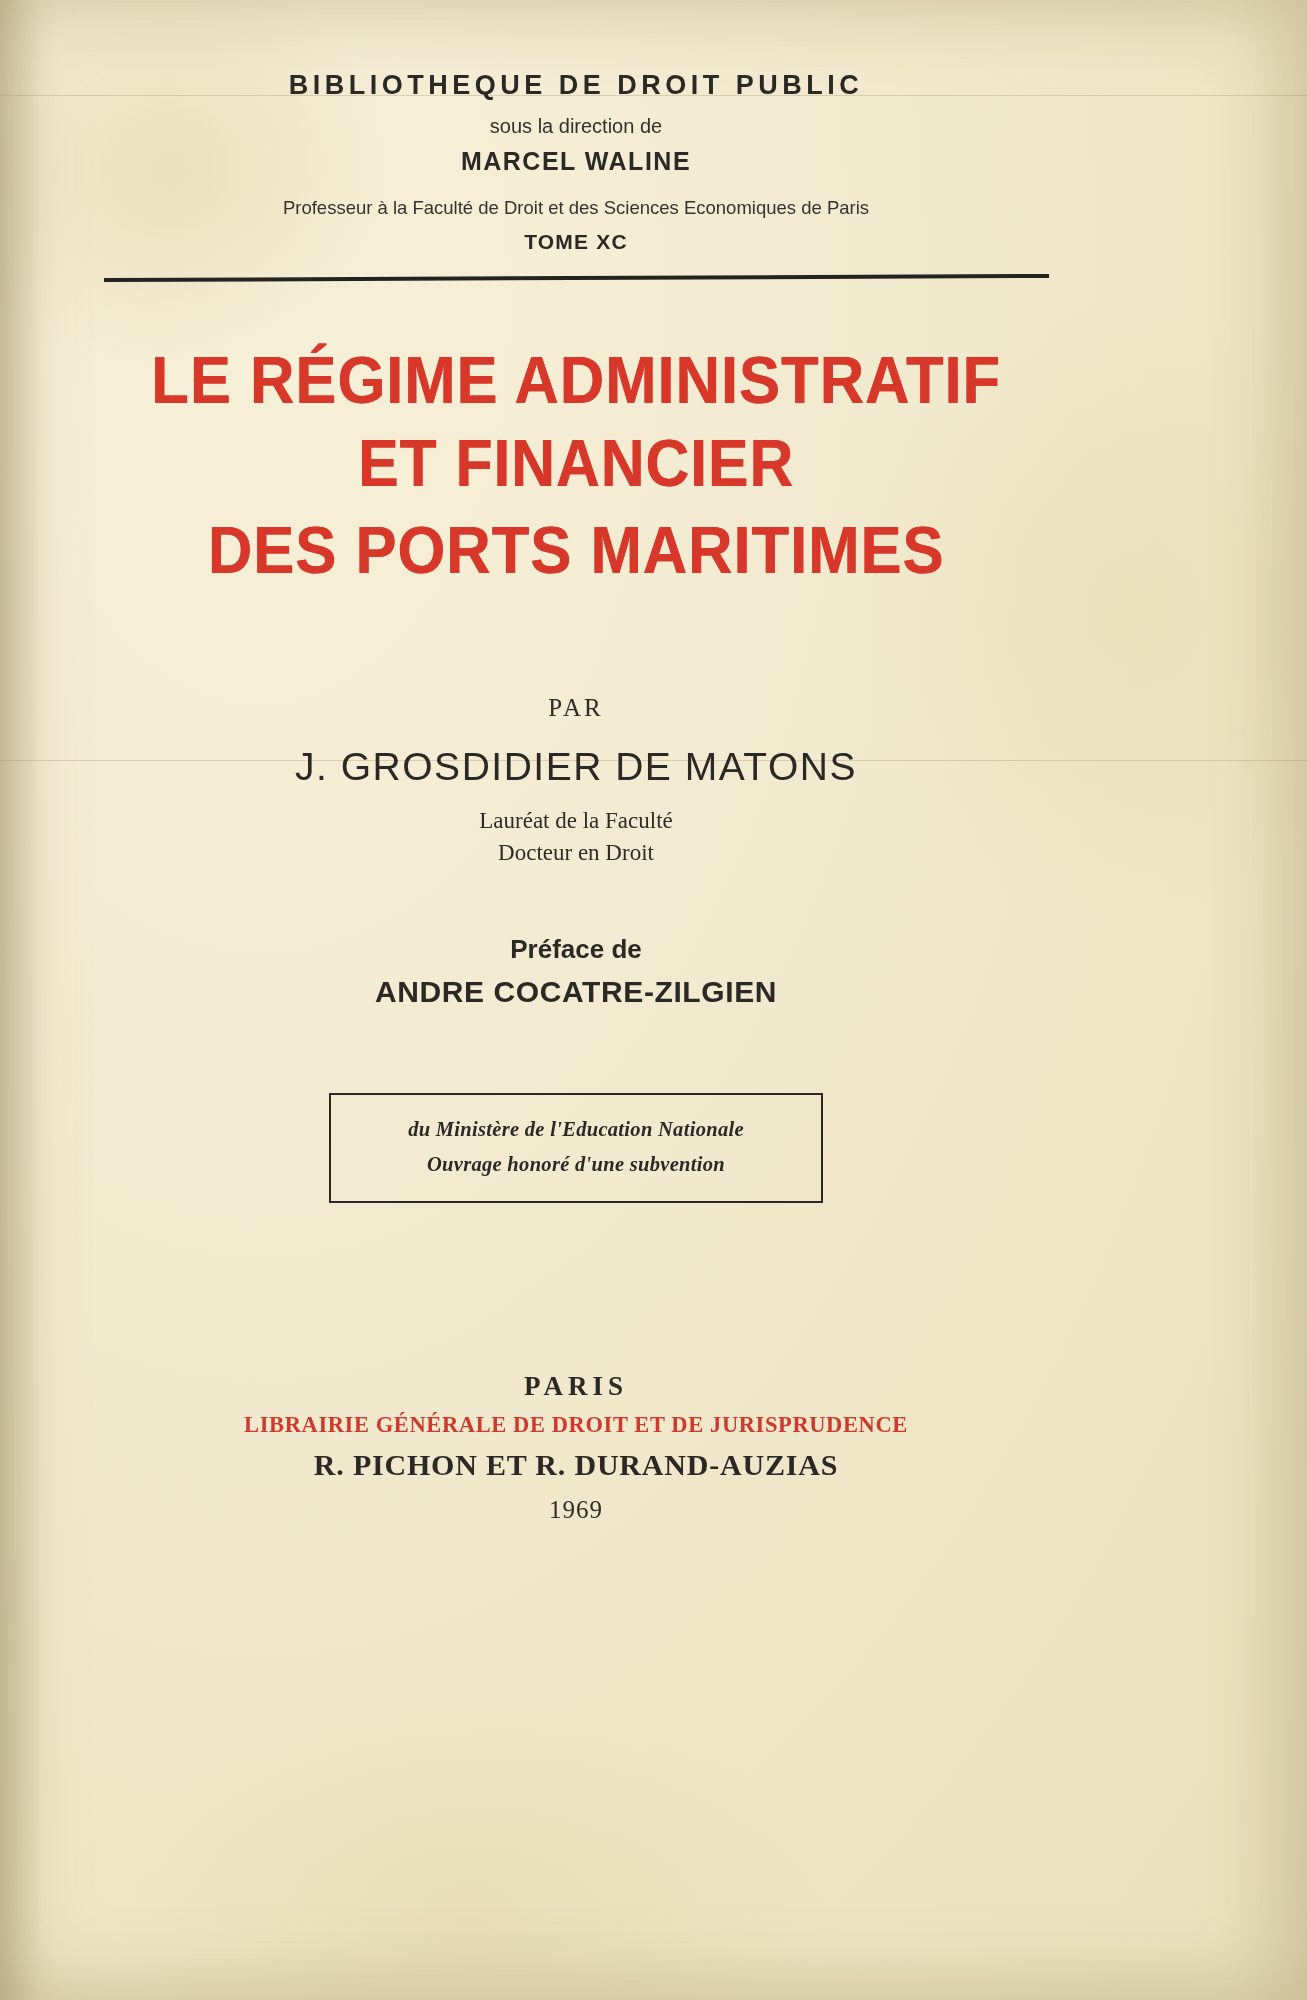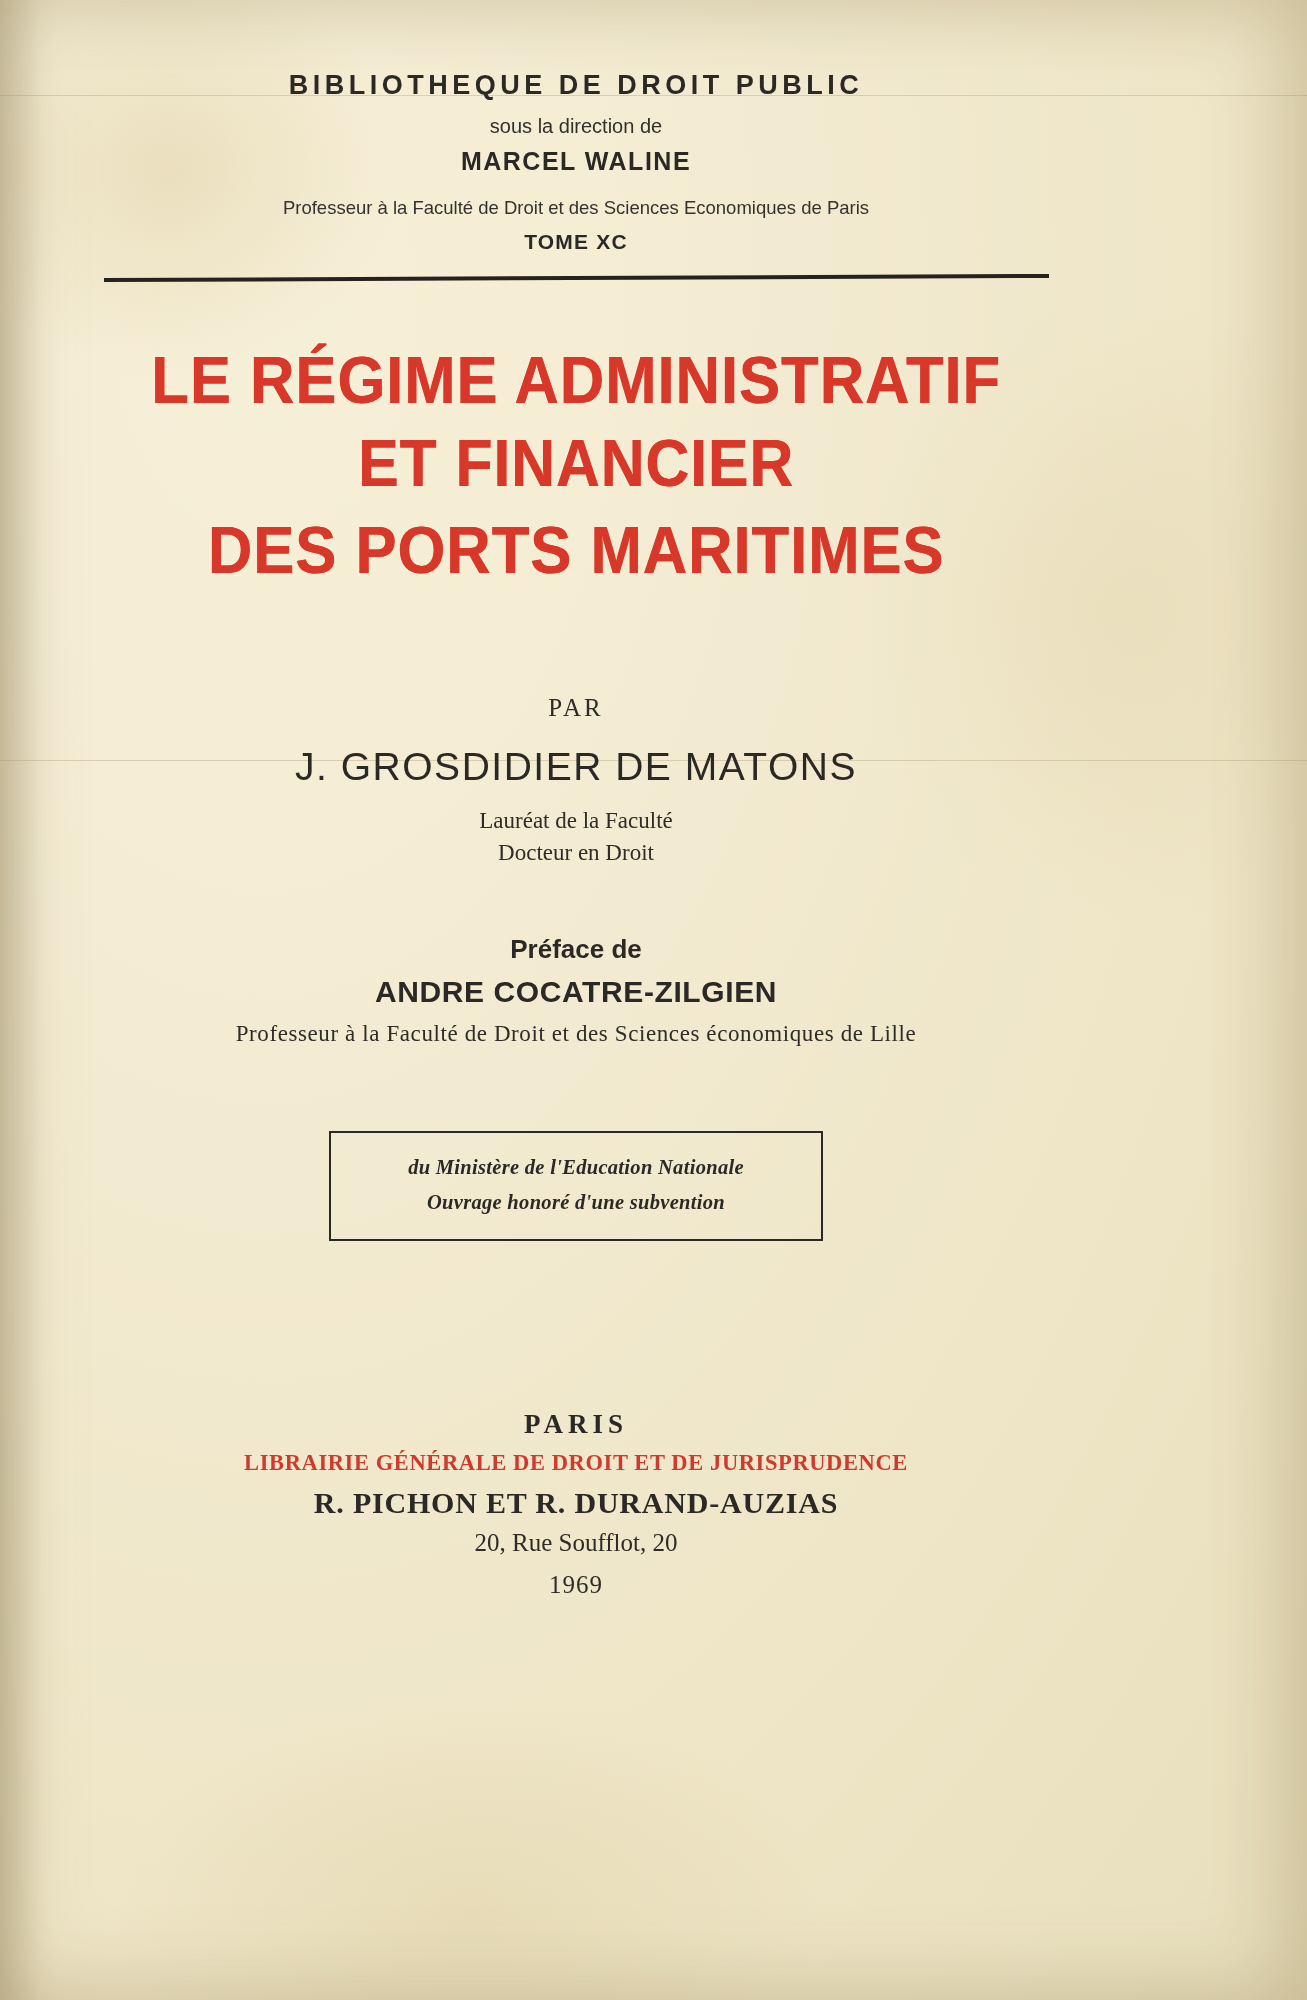--- a/index.html
+++ b/index.html
@@ -291,30 +291,28 @@
       <div class="title-line l3">DES PORTS MARITIMES</div>
     </div>
 
     <div class="par">PAR</div>
     <div class="author">J. GROSDIDIER DE MATONS</div>
     <div class="author-sub">Lauréat de la Faculté</div>
     <div class="author-sub2">Docteur en Droit</div>
 
     <div class="preface-label">Préface de</div>
     <div class="preface-name">ANDRE COCATRE-ZILGIEN</div>
-    <div class="preface-title">Professeur à la Faculté de Droit et des Sciences économiques de Lille</div>
 
     <div class="subvention">
       <div>du Ministère de l'Education Nationale</div>
       <div>Ouvrage honoré d'une subvention</div>
     </div>
 
     <div class="imprint">
       <div class="city">PARIS</div>
       <div class="publisher-red">LIBRAIRIE GÉNÉRALE DE DROIT ET DE JURISPRUDENCE</div>
       <div class="publisher">R. PICHON ET R. DURAND-AUZIAS</div>
-      <div class="address">20, Rue Soufflot, 20</div>
       <div class="year">1969</div>
     </div>
   </div>
 
 
 </div>
 
 </body></html>

